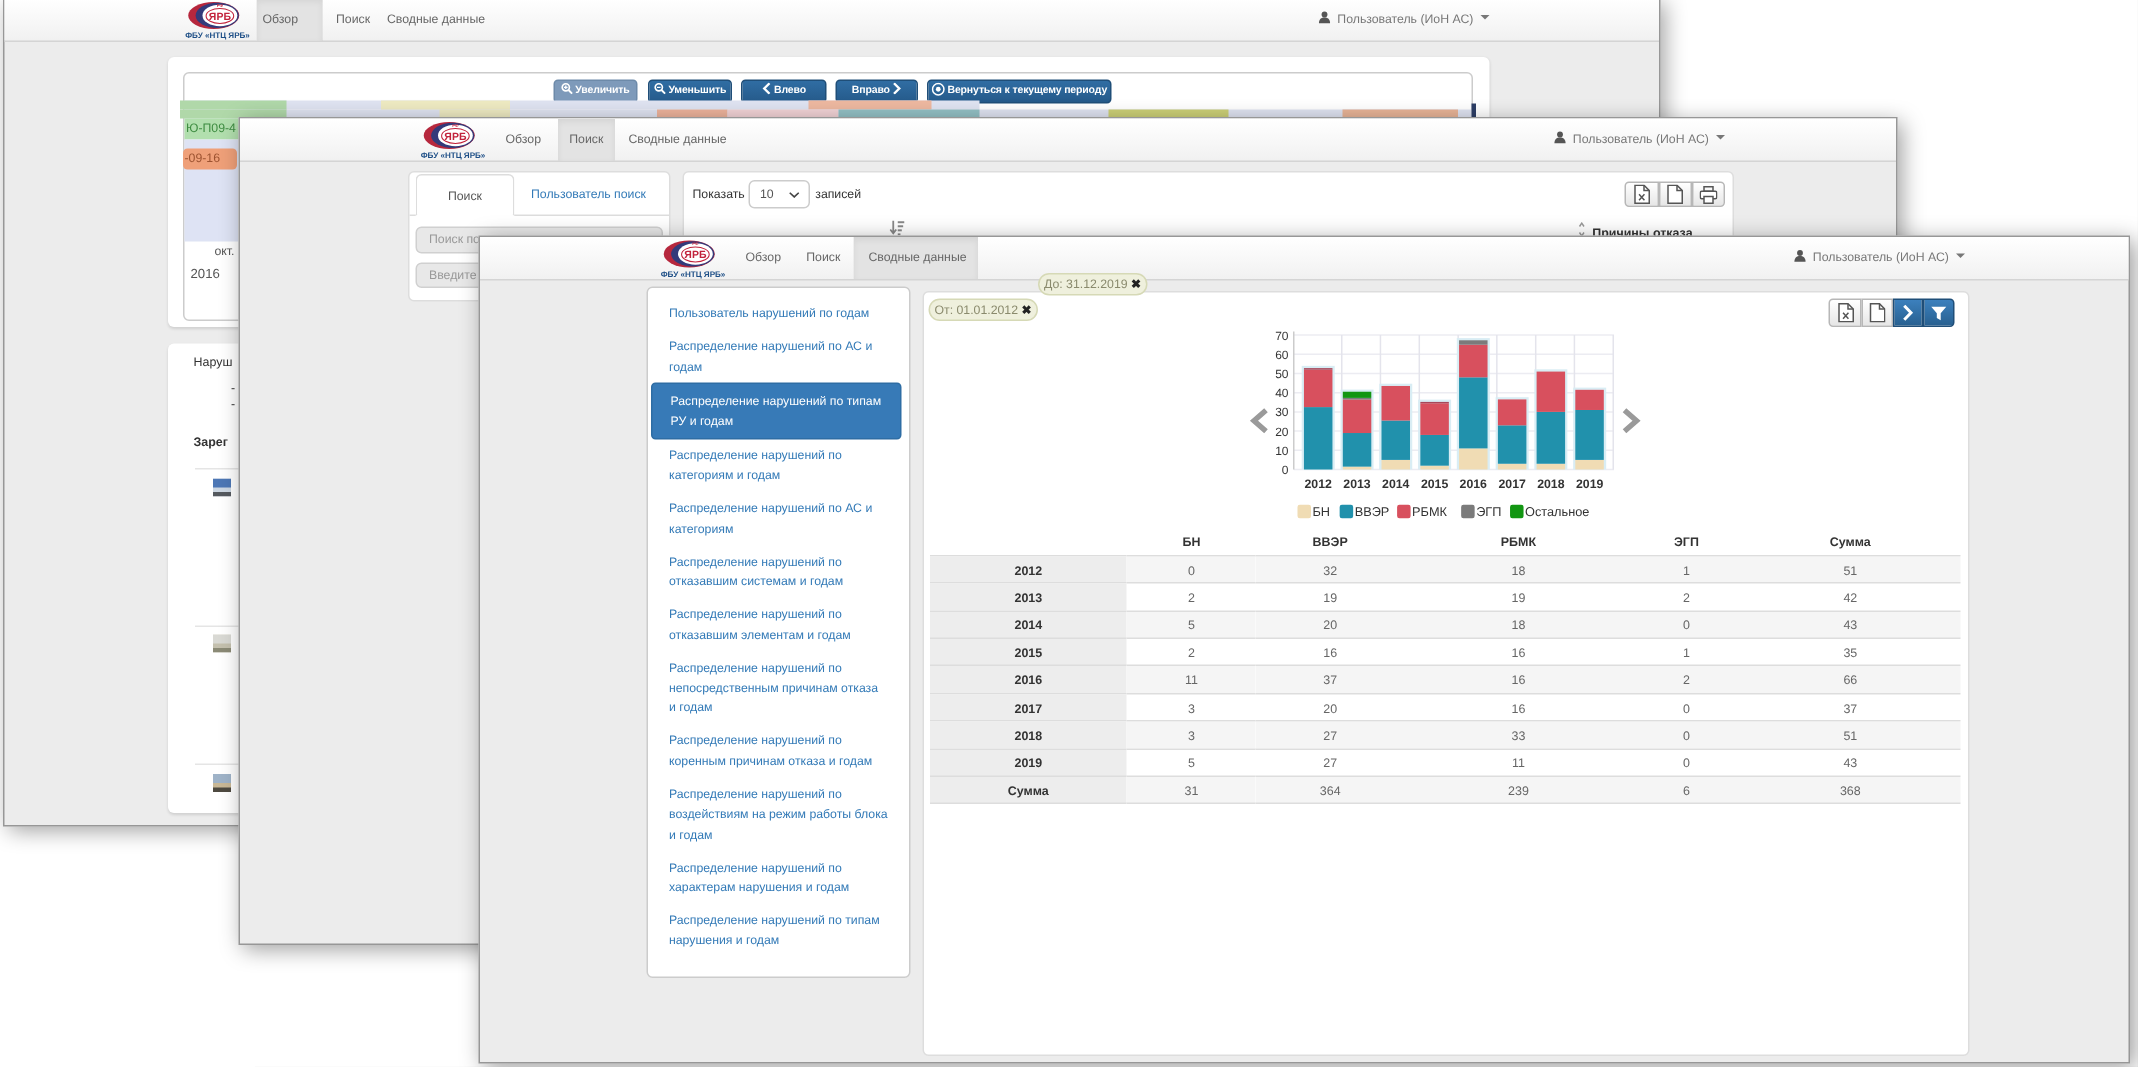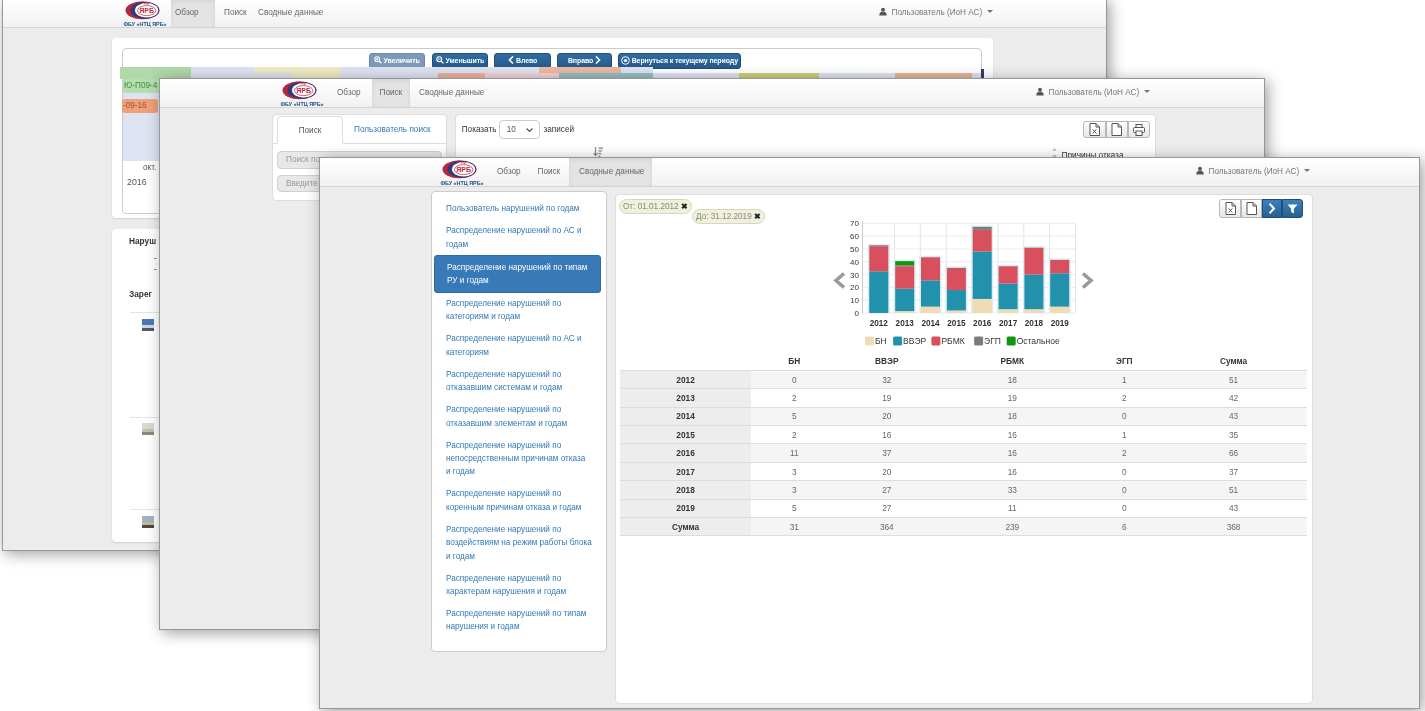--- a/index.html
+++ b/index.html
@@ -86,21 +86,21 @@
 <div class="abs" style="left:977.5px;top:70px;width:3.5px;height:11px;background:#2d3e66"></div>
 <div class="abs" style="left:120px;top:80px;width:858px;height:14px;background:#b2dfae"></div>
 <div class="abs" style="left:121px;top:82px;font-size:8.2px;color:#3e8c41;white-space:nowrap">Ю-П09-4</div>
 <div class="abs" style="left:120px;top:94px;width:36px;height:68px;background:#dee3f4"></div>
 <div class="abs" style="left:119px;top:100px;width:36px;height:13.5px;background:#efa079;border-radius:3px"></div>
 <div class="abs" style="left:120px;top:102px;font-size:8.2px;color:#9c5230;white-space:nowrap">-09-16</div>
 <div class="abs" style="left:140px;top:164px;font-size:8.2px;color:#555">окт.</div>
 <div class="abs" style="left:124px;top:178px;font-size:8.8px;color:#555">2016</div>
 <div class="abs" style="left:155.5px;top:94px;width:1px;height:120px;background:#ddd"></div>
 <div class="card" style="left:109px;top:230px;width:881px;height:313px"></div>
-<div class="abs" style="left:126px;top:237px;font-size:8.3px;font-weight:bold;color:#333">Наруш</div>
+<div class="abs" style="left:126px;top:237px;font-size:8.3px;font-weight:normal;color:#333">Наруш</div>
 <div class="abs" style="left:151px;top:254px;font-size:8.3px;color:#333">-</div>
 <div class="abs" style="left:151px;top:265px;font-size:8.3px;color:#333">-</div>
 <div class="abs" style="left:126px;top:290px;font-size:8.3px;font-weight:bold;color:#333">Зарег</div>
 <div class="abs" style="left:127px;top:313px;width:31px;height:1px;background:#e5e5e5"></div>
 <svg class="abs" style="left:139px;top:320px" width="12" height="12" viewBox="0 0 12 12">
 <rect width="12" height="12" fill="#cdd7e2"></rect>
       <rect width="12" height="6" fill="#4d77b5"></rect>
 <rect y="9" width="12" height="3" fill="#555a5f"></rect>
     </svg>
 <div class="abs" style="left:127px;top:418px;width:31px;height:1px;background:#e5e5e5"></div>
@@ -171,21 +171,21 @@
 <svg class="abs" style="left:433px;top:68px" width="10" height="11" viewBox="0 0 10 11">
 <path d="M2.5 0 V8 M0.5 6 L2.5 8.5 L4.5 6" fill="none" stroke="#888" stroke-width="1.2"></path>
 <rect x="5.5" y="0.5" width="4.5" height="1.3" fill="#888"></rect>
       <rect x="5.5" y="3.2" width="3.6" height="1.3" fill="#888"></rect>
       <rect x="5.5" y="5.9" width="2.7" height="1.3" fill="#888"></rect>
       <rect x="5.5" y="8.6" width="1.8" height="1.3" fill="#888"></rect>
     </svg>
 <svg class="abs" style="left:891px;top:69px" width="8" height="10" viewBox="0 0 8 10">
 <path d="M2 3 L3.5 0.8 L5 3 M2 7 L3.5 9.2 L5 7" fill="none" stroke="#999" stroke-width="1"></path>
     </svg>
-<div class="abs" style="left:901.5px;top:70.5px;font-size:8.3px;font-weight:normal;color:#333">Причины отказа</div>
+<div class="abs" style="left:901.5px;top:70.5px;font-size:8.3px;font-weight:bold;color:#333">Причины отказа</div>
 </div>
 <div class="win" id="w3" style="left:319px;top:157px;width:1101px;height:552px">
 <div class="nav">
       <div class="navtab" style="left:249.4px;width:83px"></div>
       <div class="nvl" style="left:177px">Обзор</div>
       <div class="nvl" style="left:217.5px">Поиск</div>
       <div class="nvl" style="left:259px">Сводные данные</div>
       <svg class="logo" style="left:119px;top:2px" width="46" height="26" viewBox="0 0 46 26">
 <ellipse cx="20.5" cy="9.3" rx="17" ry="9" fill="#b6273d"></ellipse>
 <ellipse cx="22.8" cy="9.3" rx="14.4" ry="8.4" fill="#333a7a"></ellipse>
@@ -211,21 +211,21 @@
       <div class="it">Распределение нарушений по<br>отказавшим системам и годам</div>
       <div class="it">Распределение нарушений по<br>отказавшим элементам и годам</div>
       <div class="it">Распределение нарушений по<br>непосредственным причинам отказа<br>и годам</div>
       <div class="it">Распределение нарушений по<br>коренным причинам отказа и годам</div>
       <div class="it">Распределение нарушений по<br>воздействиям на режим работы блока<br>и годам</div>
       <div class="it">Распределение нарушений по<br>характерам нарушения и годам</div>
       <div class="it">Распределение нарушений по типам<br>нарушения и годам</div>
     </div>
 <div class="abs" style="left:294.5px;top:35.5px;width:698px;height:510.5px;background:#fff;border:1px solid #ddd;border-radius:4px"></div>
 <div class="pill" style="left:299px;top:41px">От: 01.01.2012 <b style="color:#222;font-size:8px">✖</b></div>
-<div class="pill" style="left:372px;top:51px">До: 31.12.2019 <b style="color:#222;font-size:8px">✖</b></div>
+<div class="pill" style="left:372px;top:24px">До: 31.12.2019 <b style="color:#222;font-size:8px">✖</b></div>
 <div class="lbtn" style="left:899px;top:41px;width:22.3px;height:19px;border-radius:3px 0 0 3px"></div>
 <div class="lbtn" style="left:921.3px;top:41px;width:20.3px;height:19px"></div>
 <div class="blbtn" style="left:941.6px;top:41px;width:20.3px;height:19px"></div>
 <div class="blbtn" style="left:961.9px;top:41px;width:21.3px;height:19px;border-radius:0 3px 3px 0"></div>
 <svg class="abs" style="left:904.6px;top:44px" width="11" height="13" viewBox="0 0 11 13">
 <path d="M1 0.5 H7 L10.5 4 V12.5 H1 Z" fill="#fff" stroke="#555" stroke-width="1"></path>
 <path d="M7 0.5 V4 H10.5" fill="none" stroke="#555" stroke-width="1"></path>
 <path d="M3.7 6.5 L7.3 10.5 M7.3 6.5 L3.7 10.5" stroke="#555" stroke-width="1"></path>
     </svg>
 <svg class="abs" style="left:925.6px;top:44px" width="11" height="13" viewBox="0 0 11 13">

